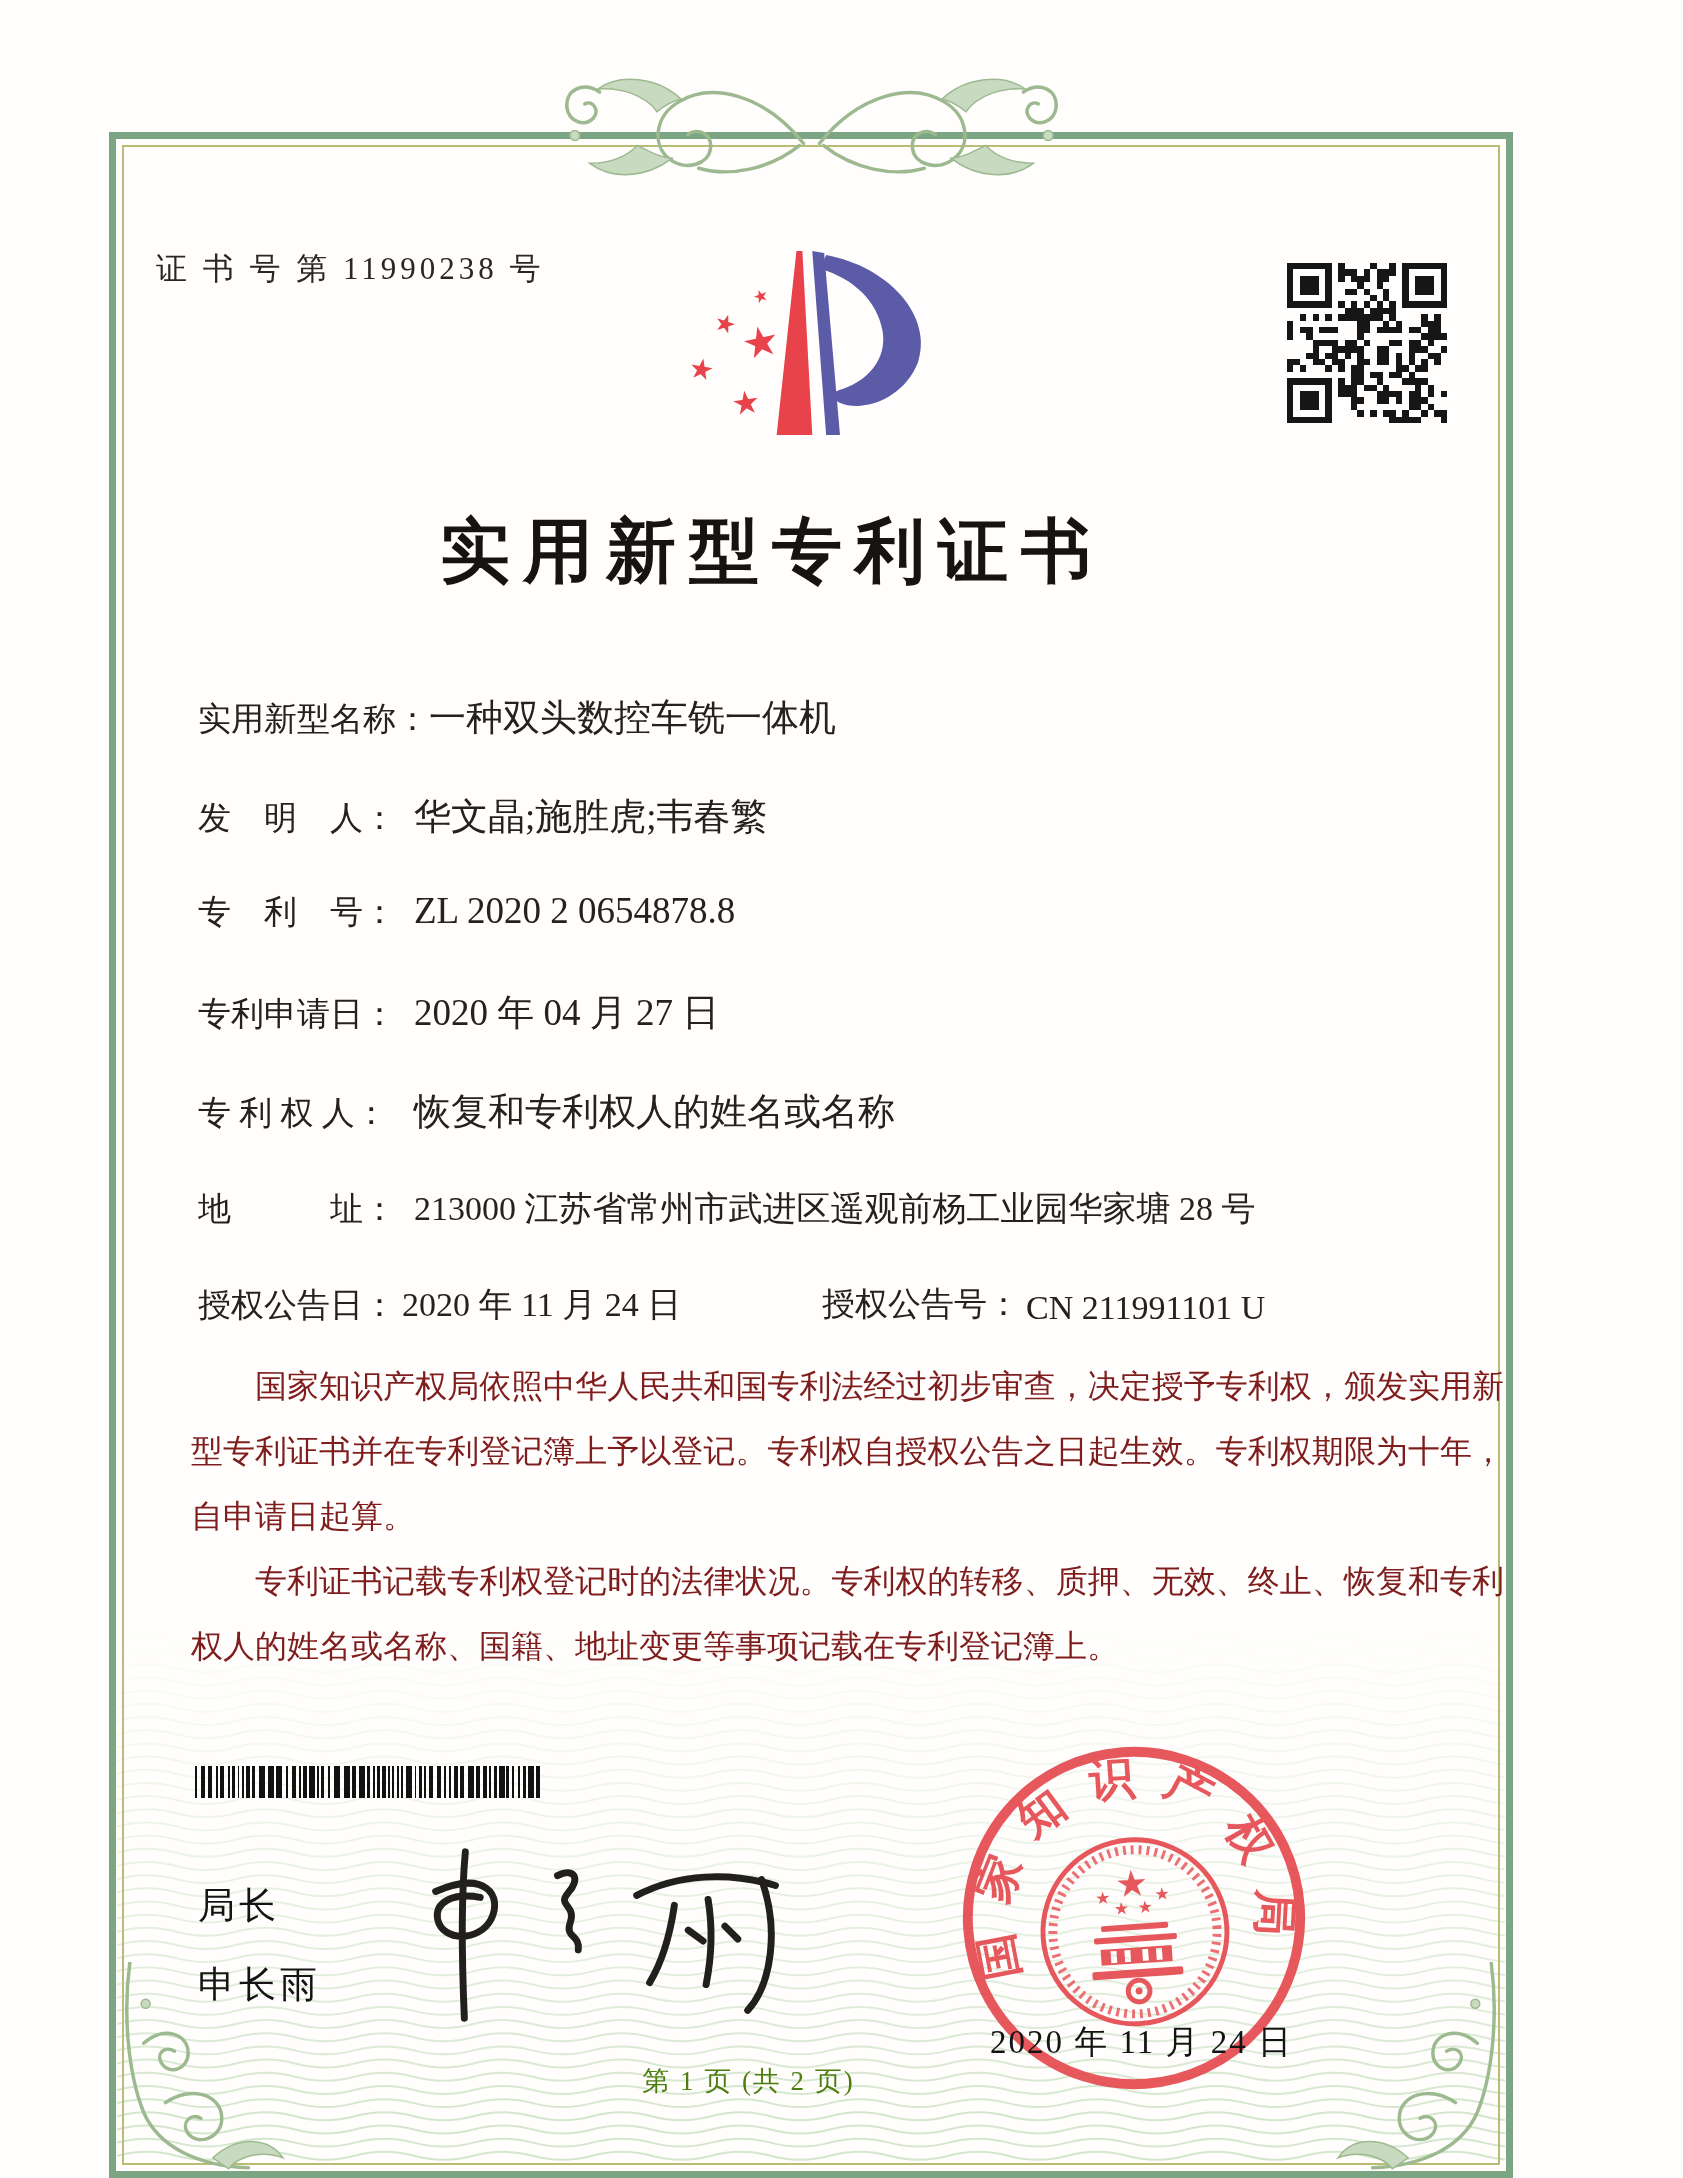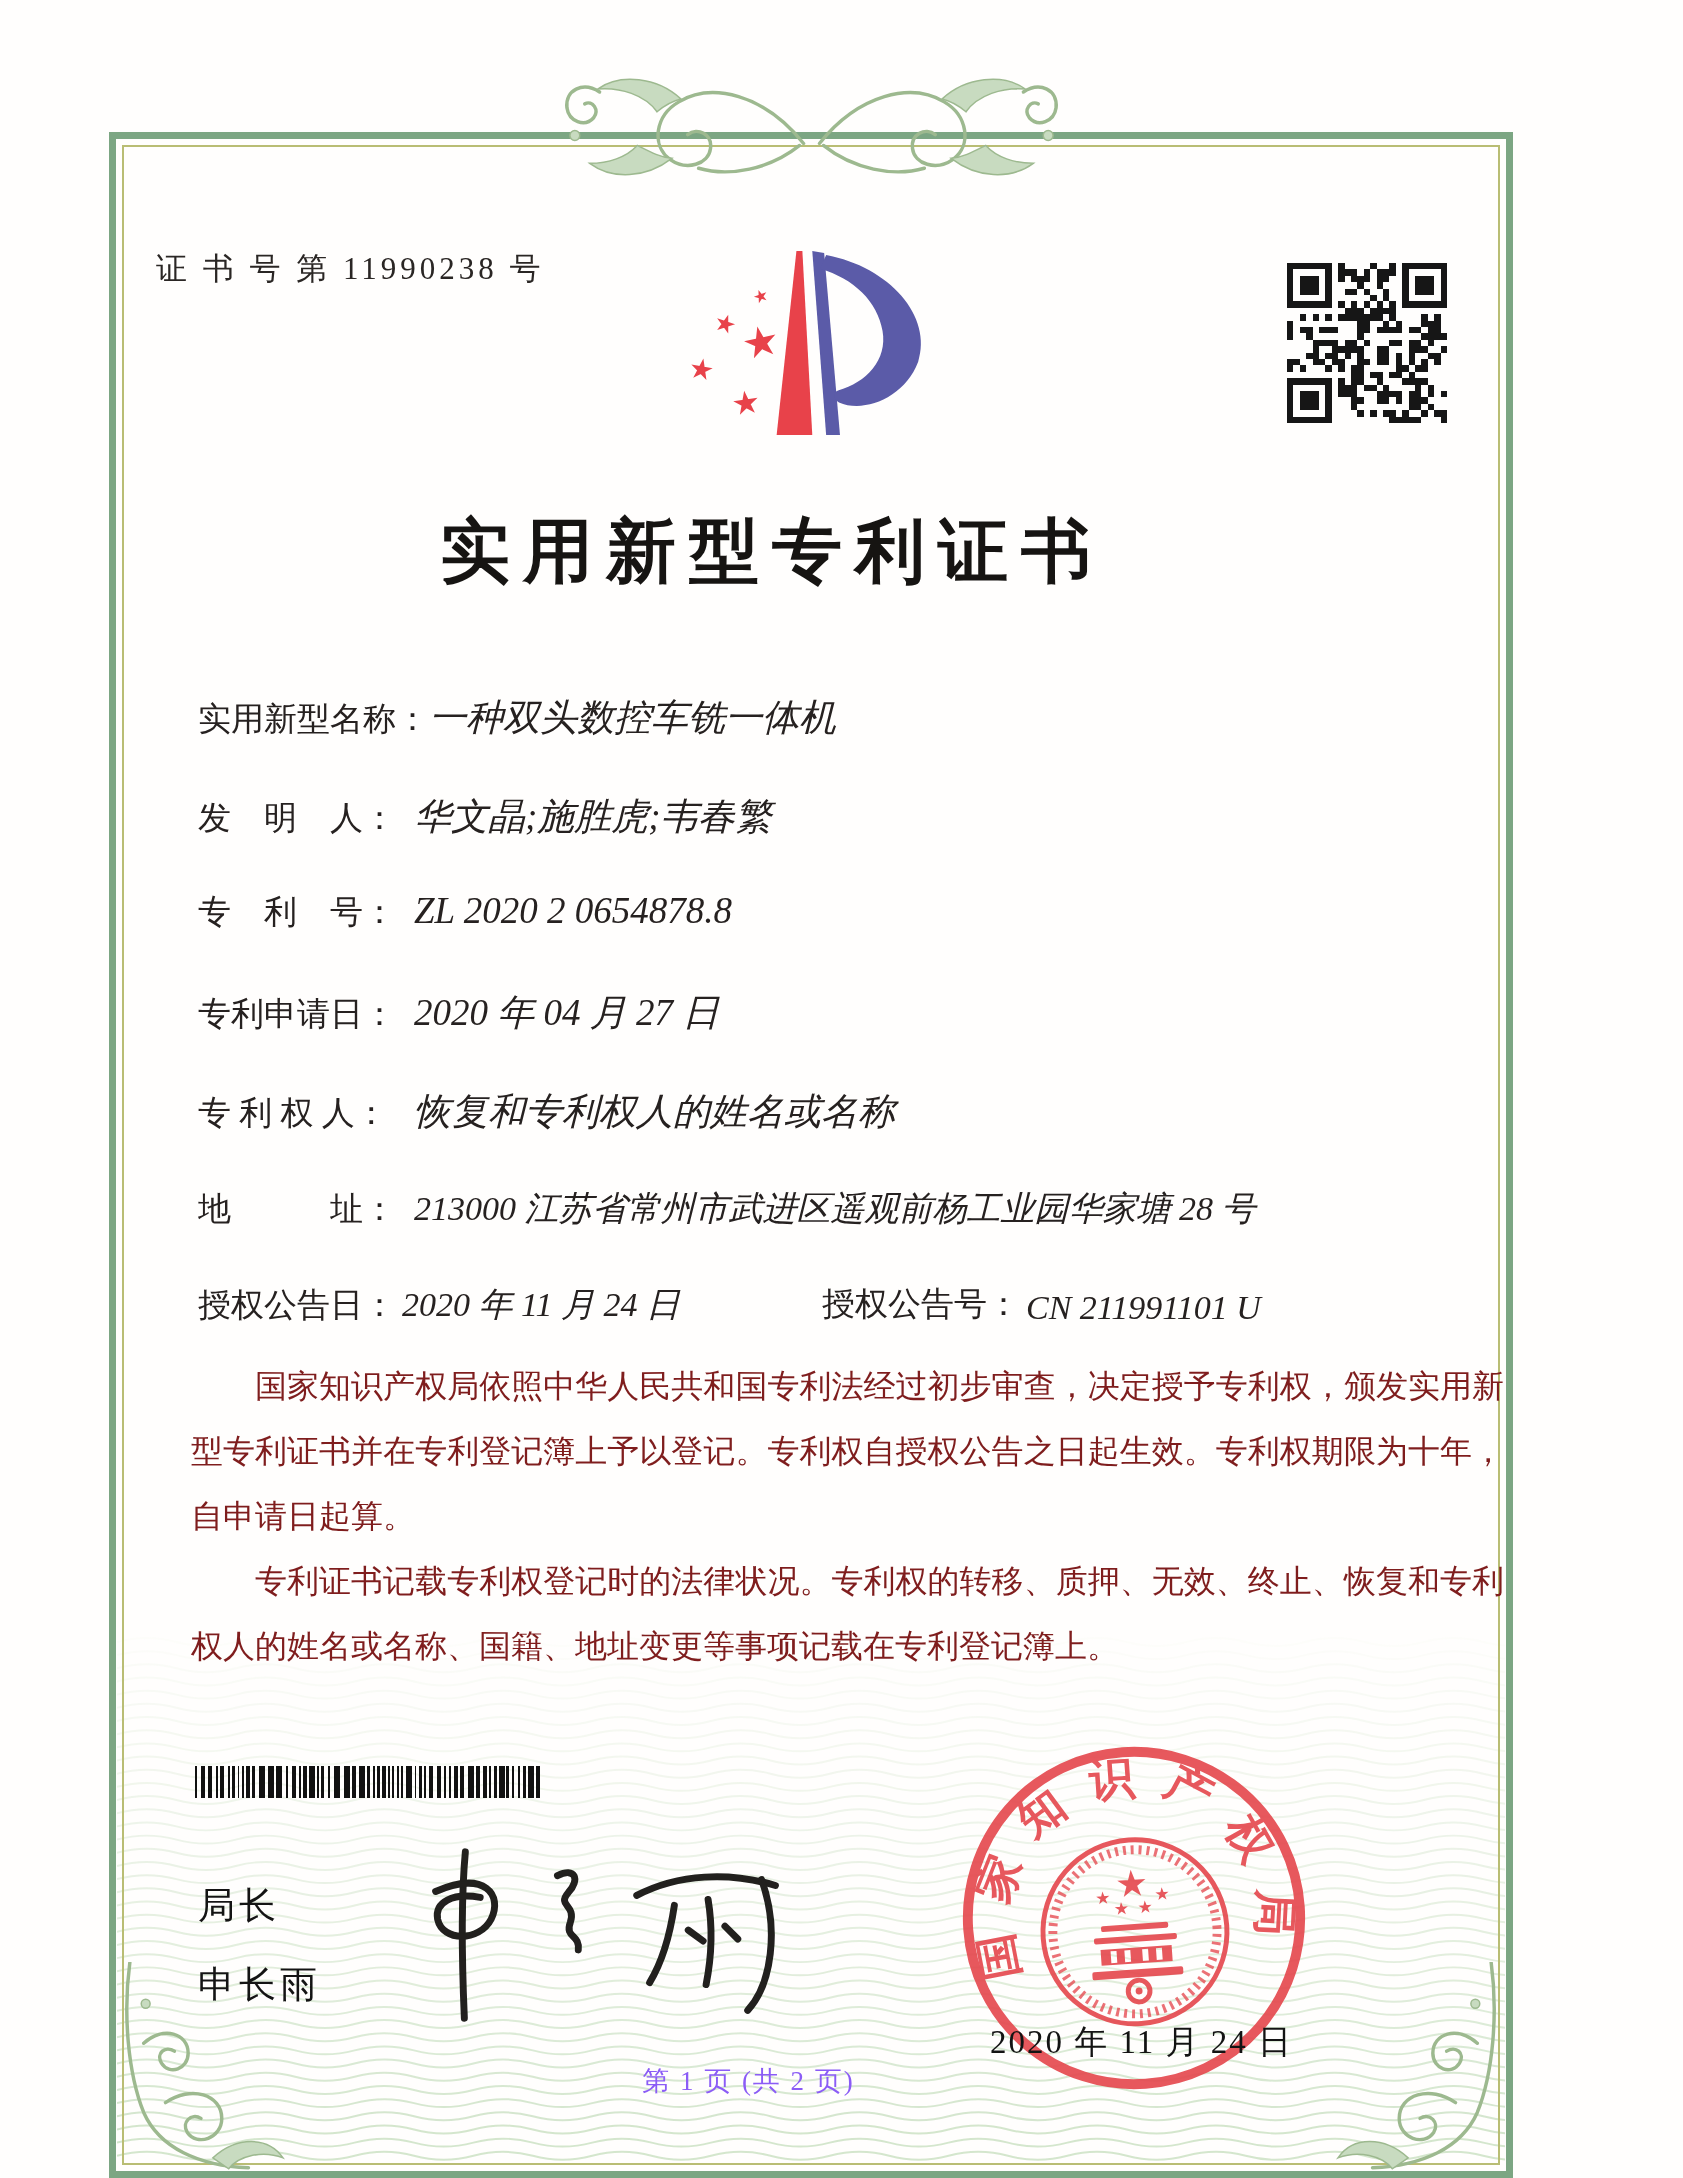--- a/index.html
+++ b/index.html
@@ -33,39 +33,39 @@
   .content{position:absolute;inset:0;z-index:4;}
   .cert-no{position:absolute;left:156px;top:248px;font-size:31px;letter-spacing:4px;color:#2a2624;}
   .logo{position:absolute;left:644px;top:241px;width:292px;height:203px;}
   .qr{position:absolute;left:1287px;top:263px;width:160px;height:160px;}
   .title{
     position:absolute;left:0;width:1544px;top:505px;margin:0;text-align:center;
     font-size:70px;font-weight:700;letter-spacing:13px;color:#161412;font-family:Liberation Mono, monospace;
   }
   .field-row{position:absolute;left:198px;display:flex;align-items:baseline;white-space:nowrap;}
   .f-label{font-size:33px;min-width:216px;color:#262120;}
-  .f-value{font-size:37px;color:#262120;font-style:italic;}
+  .f-value{font-size:37px;color:#262120;}
   .grant-row2{position:absolute;left:822px;display:flex;align-items:flex-end;white-space:nowrap;}
   .grant-row2 .f-label{min-width:0;margin-right:6px;}
   .grant-row2 .f-value{font-size:34px;}
   .grant-date .f-value{font-size:34px;}
   .body-text{
     position:absolute;left:191px;top:1354px;width:1313px;
     font-size:32px;line-height:65px;text-align:justify;color:#7f1d1d;
   }
   .body-text p{margin:0;text-indent:2em;}
   .barcode{position:absolute;left:195px;top:1766px;width:354px;height:32px;}
   .signer-title{position:absolute;left:198px;top:1881px;font-size:37px;font-family:"Liberation Sans","DejaVu Sans",sans-serif;color:#141414;letter-spacing:4px;}
   .signer-name{position:absolute;left:198px;top:1960px;font-size:37px;font-family:"Liberation Sans","DejaVu Sans",sans-serif;color:#141414;letter-spacing:4px;}
   .signature{position:absolute;left:391px;top:1834px;width:436px;height:213px;}
   .seal{position:absolute;left:952px;top:1736px;width:364px;height:364px;transform:rotate(-4deg);opacity:0.92;}
   .seal-stroke{stroke:var(--seal-red);fill:none;}
   .seal-fill{fill:var(--seal-red);}
   .seal-date{position:absolute;left:990px;top:2020px;font-size:33px;color:#131313;letter-spacing:2px;}
-  .footer{position:absolute;left:0;width:1497px;top:2063px;text-align:center;font-size:27px;color:#8b5cf6;letter-spacing:2px;}
+  .footer{position:absolute;left:0;width:1497px;top:2063px;text-align:center;font-size:27px;color:#4d7c0f;letter-spacing:2px;}
   .orn-stroke{stroke:var(--ornament);fill:none;stroke-width:3.5;stroke-linecap:round;}
   .orn-fill{fill:var(--ornament-fill);stroke:var(--ornament);stroke-width:1.5;}
 </style>
 </head>
 <body>
 
 <div class="page">
 
   <svg class="waves" viewBox="0 0 1402 536" preserveAspectRatio="none">
       <path d="M0 6.0 q30 -8 60 0 q30 8 60 0 q30 -8 60 0 q30 8 60 0 q30 -8 60 0 q30 8 60 0 q30 -8 60 0 q30 8 60 0 q30 -8 60 0 q30 8 60 0 q30 -8 60 0 q30 8 60 0 q30 -8 60 0 q30 8 60 0 q30 -8 60 0 q30 8 60 0 q30 -8 60 0 q30 8 60 0 q30 -8 60 0 q30 8 60 0 q30 -8 60 0 q30 8 60 0 q30 -8 60 0 q30 8 60 0" fill="none" stroke="var(--wave)" stroke-width="2" opacity="0.05"></path>

